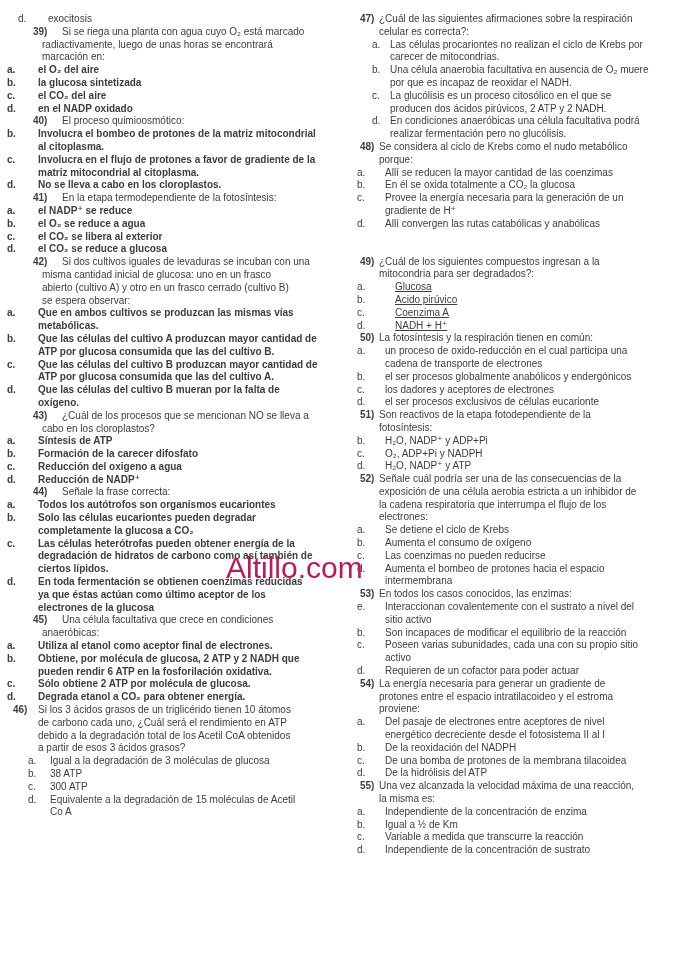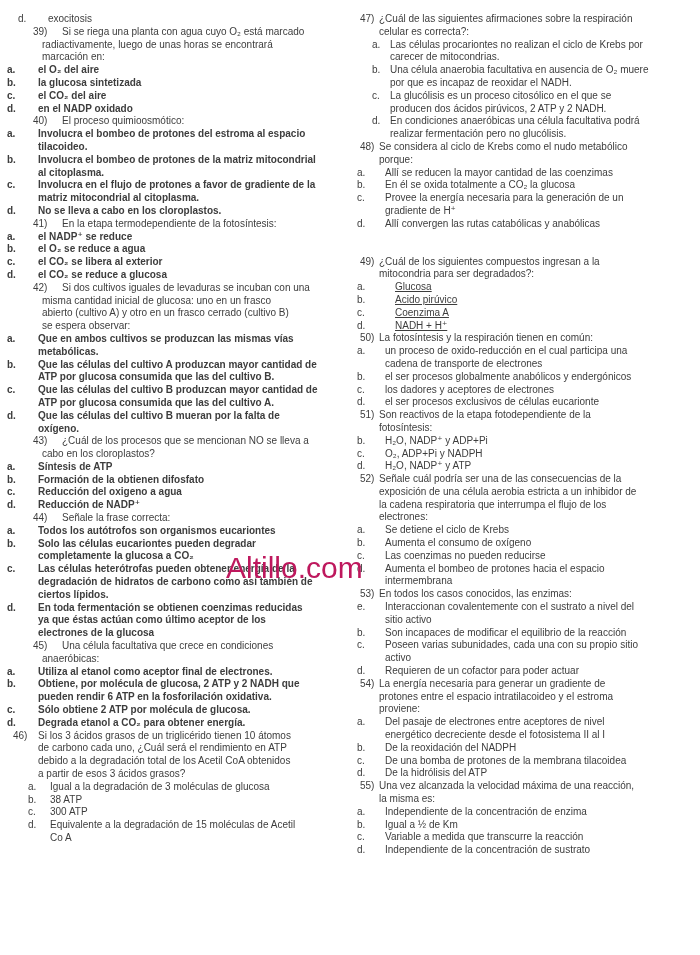--- a/index.html
+++ b/index.html
@@ -12,21 +12,21 @@
     font-size:10px;
     line-height:12.8px;
     overflow:hidden;
   }
   .col{position:absolute;top:13px;}
   .col-left{left:7px;width:348px;}
   .col-right{left:357px;width:342px;}
   .q{}
   .col > :first-child{margin-top:0;}
   .q.gap-large{margin-top:25px;}
-  .qnum{font-weight:normal;display:inline-block;text-indent:0;}
+  .qnum{font-weight:bold;display:inline-block;text-indent:0;}
   .letter{display:inline-block;text-indent:0;vertical-align:top;}
   .qtext,.otext{white-space:pre-line;}
   
   .qhead-l{padding-left:35px;text-indent:-9px;}
   .qhead-l .qnum{width:29px;}
   .qhead-lf{padding-left:31px;text-indent:-25px;}
   .qhead-lf .qnum{width:25px;}
   .qhead-r{padding-left:22px;text-indent:-19px;}
   .qhead-r .qnum{width:19px;}
   
@@ -61,22 +61,20 @@
         <div class="qhead qhead-l"><span class="qnum">39)</span><span class="qtext">Si se riega una planta con agua cuyo O₂ está marcado
 radiactivamente, luego de unas horas se encontrará
 marcación en:</span></div>
         <div class="opt opt-l"><span class="letter">a.</span><span class="otext">el O₂ del aire</span></div>
         <div class="opt opt-l"><span class="letter">b.</span><span class="otext">la glucosa sintetizada</span></div>
         <div class="opt opt-l"><span class="letter">c.</span><span class="otext">el CO₂ del aire</span></div>
         <div class="opt opt-l"><span class="letter">d.</span><span class="otext">en el NADP oxidado</span></div>
       </div>
       <div class="q">
         <div class="qhead qhead-l"><span class="qnum">40)</span><span class="qtext">El proceso quimioosmótico:</span></div>
-        <div class="opt opt-l"><span class="letter">a.</span><span class="otext">Involucra el bombeo de protones del estroma al espacio
-tilacoideo.</span></div>
         <div class="opt opt-l"><span class="letter">b.</span><span class="otext">Involucra el bombeo de protones de la matriz mitocondrial
 al citoplasma.</span></div>
         <div class="opt opt-l"><span class="letter">c.</span><span class="otext">Involucra en el flujo de protones a favor de gradiente de la
 matriz mitocondrial al citoplasma.</span></div>
         <div class="opt opt-l"><span class="letter">d.</span><span class="otext">No se lleva a cabo en los cloroplastos.</span></div>
       </div>
       <div class="q">
         <div class="qhead qhead-l"><span class="qnum">41)</span><span class="qtext">En la etapa termodependiente de la fotosíntesis:</span></div>
         <div class="opt opt-l"><span class="letter">a.</span><span class="otext">el NADP⁺ se reduce</span></div>
         <div class="opt opt-l"><span class="letter">b.</span><span class="otext">el O₂ se reduce a agua</span></div>
@@ -94,21 +92,21 @@
 ATP por glucosa consumida que las del cultivo B.</span></div>
         <div class="opt opt-l"><span class="letter">c.</span><span class="otext">Que las células del cultivo B produzcan mayor cantidad de
 ATP por glucosa consumida que las del cultivo A.</span></div>
         <div class="opt opt-l"><span class="letter">d.</span><span class="otext">Que las células del cultivo B mueran por la falta de
 oxígeno.</span></div>
       </div>
       <div class="q">
         <div class="qhead qhead-l"><span class="qnum">43)</span><span class="qtext">¿Cuál de los procesos que se mencionan NO se lleva a
 cabo en los cloroplastos?</span></div>
         <div class="opt opt-l"><span class="letter">a.</span><span class="otext">Síntesis de ATP</span></div>
-        <div class="opt opt-l"><span class="letter">b.</span><span class="otext">Formación de la obtienen difosfato</span></div>
+        <div class="opt opt-l"><span class="letter">b.</span><span class="otext">Formación de la carecer difosfato</span></div>
         <div class="opt opt-l"><span class="letter">c.</span><span class="otext">Reducción del oxigeno a agua</span></div>
         <div class="opt opt-l"><span class="letter">d.</span><span class="otext">Reducción de NADP⁺</span></div>
       </div>
       <div class="q">
         <div class="qhead qhead-l"><span class="qnum">44)</span><span class="qtext">Señale la frase correcta:</span></div>
         <div class="opt opt-l"><span class="letter">a.</span><span class="otext">Todos los autótrofos son organismos eucariontes</span></div>
         <div class="opt opt-l"><span class="letter">b.</span><span class="otext">Solo las células eucariontes pueden degradar
 completamente la glucosa a CO₂</span></div>
         <div class="opt opt-l"><span class="letter">c.</span><span class="otext">Las células heterótrofas pueden obtener energía de la
 degradación de hidratos de carbono como así también de

